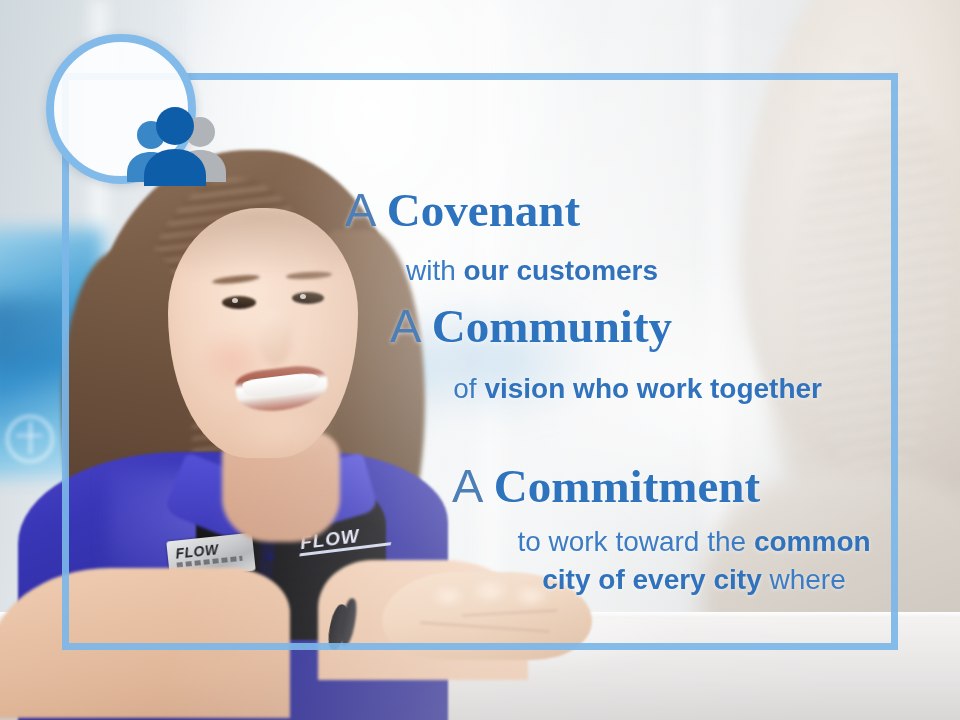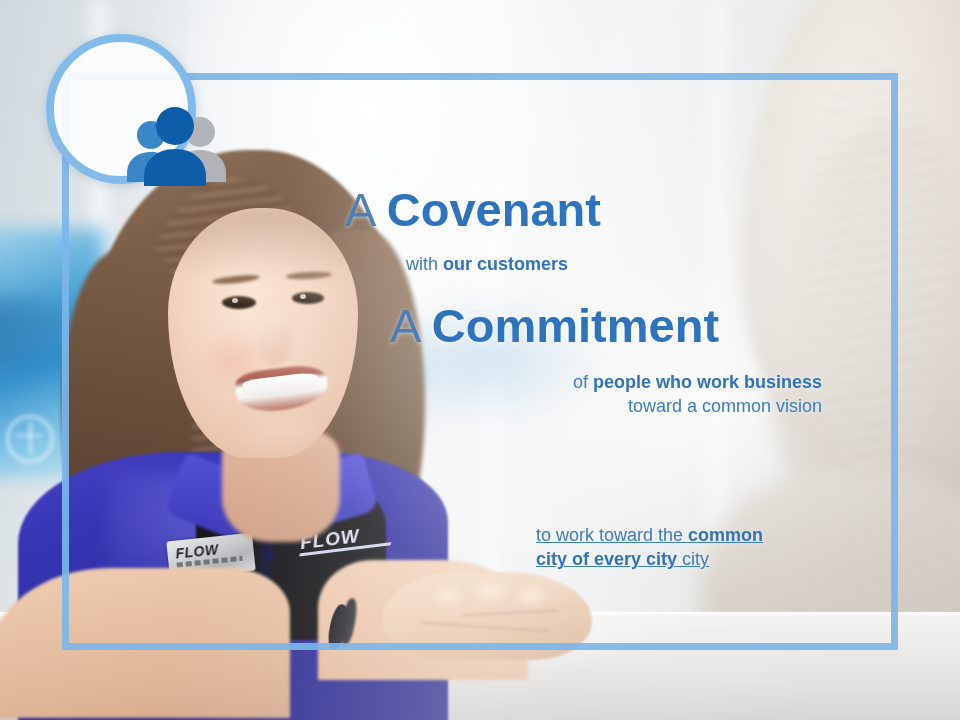--- a/index.html
+++ b/index.html
@@ -356,35 +356,35 @@
     text-shadow:0 1px 5px rgba(255,255,255,.6);
   }
 
   .line{position:absolute;text-shadow:0 1px 4px rgba(255,255,255,.55);white-space:nowrap;}
 
   .head{
     font-family:"Liberation Sans","DejaVu Sans",sans-serif;
     font-size:47px;line-height:1.04;
   }
   .head .art{font-weight:400;color:#4D7FB6;}
-  .head .word{font-weight:700;color:#2E73BE;}
+  .head .word{font-weight:700;color:#2E73BE;font-family:Liberation Serif, serif;}
 
   .sub{
     font-family:"Liberation Sans","DejaVu Sans",sans-serif;
-    font-size:18px;line-height:1.34;color:#3C7CC4;font-weight:400;
+    font-size:28px;line-height:1.34;color:#3C7CC4;font-weight:400;
   }
   .sub b{font-weight:700;color:#3172BD;}
 
   
   .l-cov-head{left:345px;top:186px;}
   .l-cov-sub {left:406px;top:252px;}
   .l-com-head{left:390px;top:302px;}
   .l-com-sub {left:452px;top:370px;text-align:right;white-space:normal;width:370px;}
   .l-cmt-head{left:452px;top:462px;}
-  .l-cmt-sub {left:536px;top:523px;text-align:left;white-space:normal;width:368px;text-decoration:underline;}
+  .l-cmt-sub {left:510px;top:523px;text-align:center;white-space:normal;width:368px;}
 </style>
 </head>
 <body>
 
 <div id="stage">
 
   <div class="photo">
     <div class="room"></div>
     <div class="window-glow"></div>
     <div class="window-glow2"></div>
@@ -484,25 +484,28 @@
   <div class="line head l-cov-head">
     <span class="art">A</span>
     <span class="word">Covenant</span>
   </div>
   <div class="line sub l-cov-sub">
     <span>with </span><b>our customers</b>
   </div>
 
   <div class="line head l-com-head">
     <span class="art">A</span>
+    <span class="word">Community</span>
+  </div>
+  <div class="line sub l-com-sub">
+    <span>of </span><b>vision who work together</b><br>
+  </div>
+
+  <div class="line head l-cmt-head">
+    <span class="art">A</span>
     <span class="word">Commitment</span>
   </div>
-  <div class="line sub l-com-sub">
-    <span>of </span><b>people who work business</b><br>
-    <span>toward a common vision</span>
-  </div>
-
   <div class="line sub l-cmt-sub">
     <span>to work toward the </span><b>common</b><br>
-    <b>city of every city</b><span> city</span><br>
+    <b>city of every city</b><span> where</span><br>
   </div>
 
 </div>
 
 </body></html>

